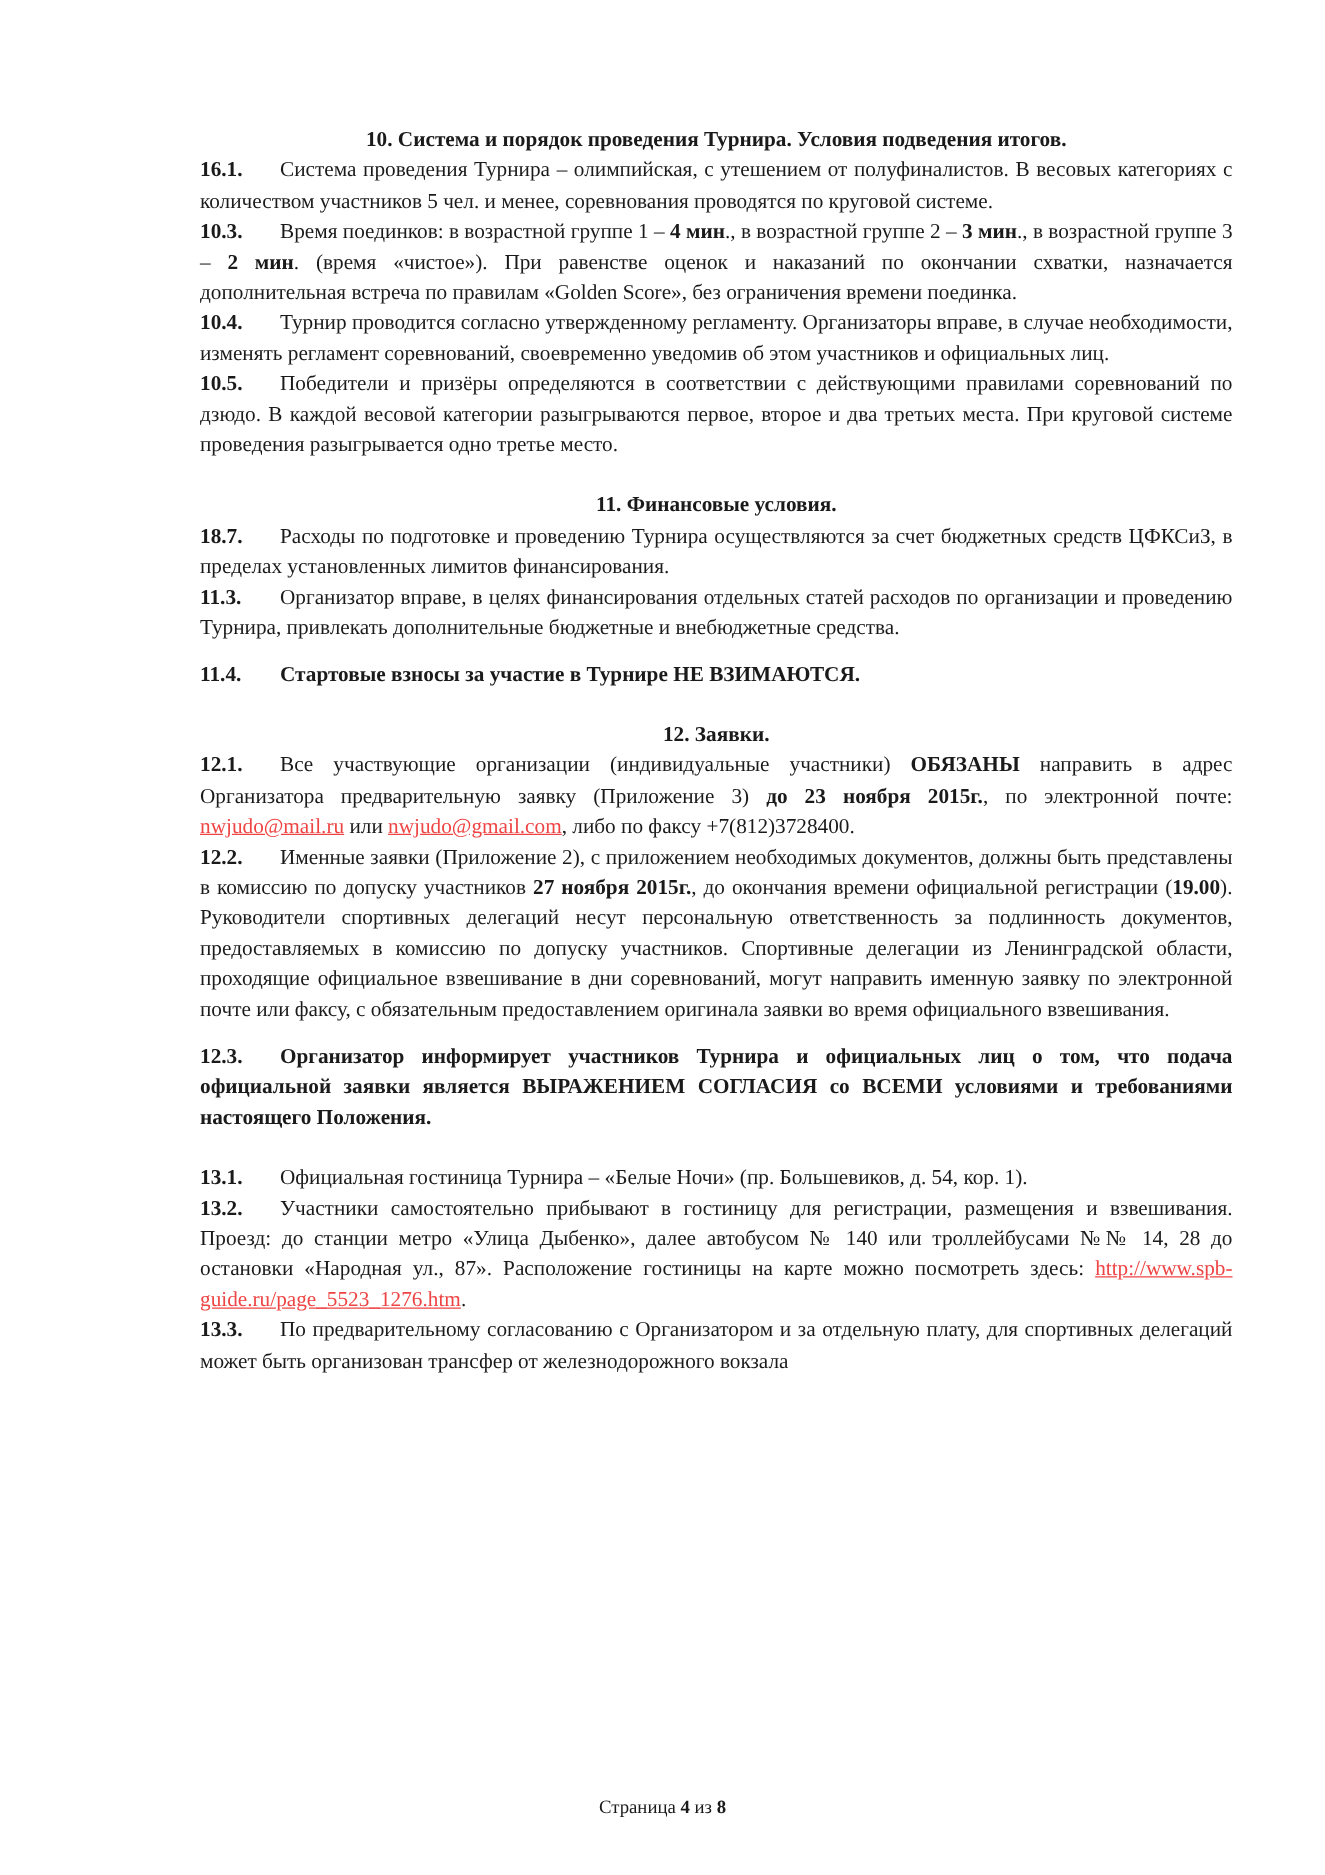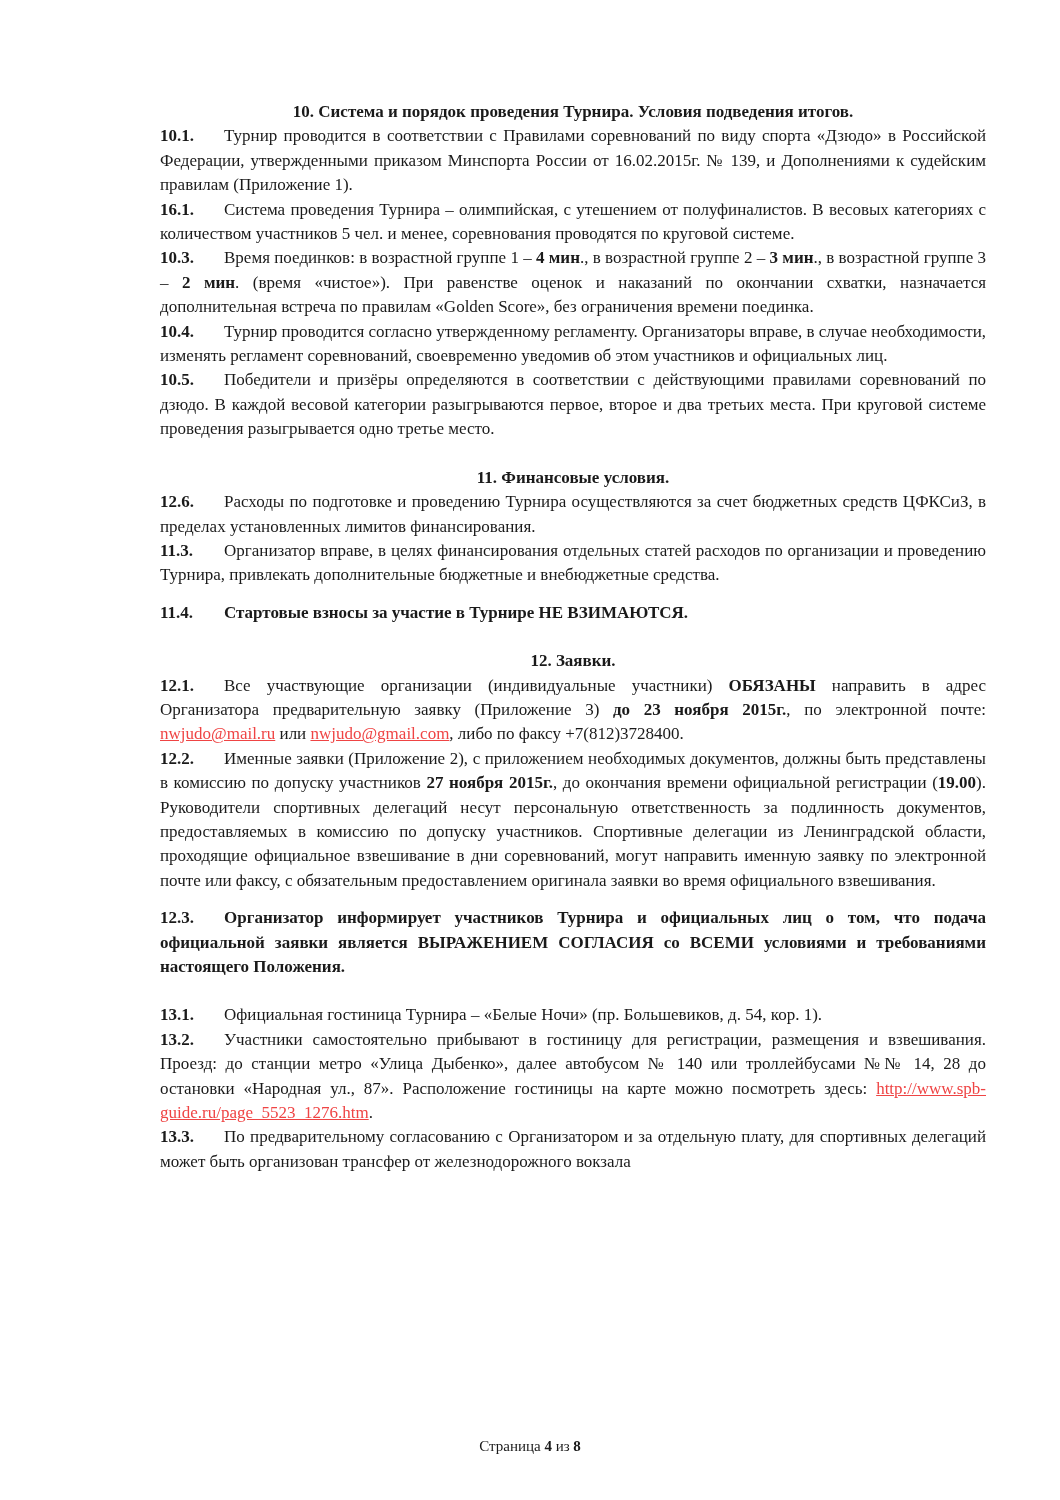--- a/index.html
+++ b/index.html
@@ -20,29 +20,28 @@
     position: absolute; left: 0; width: 1060px; top: 1438px; text-align: center;
     font-family: "Liberation Serif", serif; font-size: 15px; color: #1a1a1a;
   }
 </style>
 </head>
 <body>
 
 <div class="page">
 
   <p class="h">10. Система и порядок проведения Турнира. Условия подведения итогов.</p>
-  <p><span class="num">10.1.</span><span>Турнир проводится в соответствии с Правилами соревнований по виду спорта «Дзюдо» в Российской Федерации, утвержденными приказом Минспорта России от 16.02.2015г. № 139, и Дополнениями к судейским правилам (Приложение 1).</span></p>
   <p><span class="num">16.1.</span><span>Система проведения Турнира – олимпийская, с утешением от полуфиналистов. В весовых категориях с количеством участников 5 чел. и менее, соревнования проводятся по круговой системе.</span></p>
   <p><span class="num">10.3.</span><span>Время поединков: в возрастной группе 1 – </span><b>4 мин</b><span>., в возрастной группе 2 – </span><b>3 мин</b><span>., в возрастной группе 3 – </span><b>2 мин</b><span>. (время «чистое»). При равенстве оценок и наказаний по окончании схватки, назначается дополнительная встреча по правилам «Golden Score», без ограничения времени поединка.</span></p>
   <p><span class="num">10.4.</span><span>Турнир проводится согласно утвержденному регламенту. Организаторы вправе, в случае необходимости, изменять регламент соревнований, своевременно уведомив об этом участников и официальных лиц.</span></p>
   <p><span class="num">10.5.</span><span>Победители и призёры определяются в соответствии с действующими правилами соревнований по дзюдо. В каждой весовой категории разыгрываются первое, второе и два третьих места. При круговой системе проведения разыгрывается одно третье место.</span></p>
 
   <div class="gap"></div>
   <p class="h">11. Финансовые условия.</p>
-  <p><span class="num">12.6.</span><span>Расходы по подготовке и проведению Турнира осуществляются за счет бюджетных средств ЦФКСиЗ, в пределах установленных лимитов финансирования.</span></p>
+  <p><span class="num">18.7.</span><span>Расходы по подготовке и проведению Турнира осуществляются за счет бюджетных средств ЦФКСиЗ, в пределах установленных лимитов финансирования.</span></p>
   <p><span class="num">11.3.</span><span>Организатор вправе, в целях финансирования отдельных статей расходов по организации и проведению Турнира, привлекать дополнительные бюджетные и внебюджетные средства.</span></p>
   <p class="bold-all"><span class="num">11.4.</span><span>Стартовые взносы за участие в Турнире НЕ ВЗИМАЮТСЯ.</span></p>
 
   <div class="gap"></div>
   <p class="h">12. Заявки.</p>
   <p><span class="num">12.1.</span><span>Все участвующие организации (индивидуальные участники) </span><b>ОБЯЗАНЫ</b><span> направить в адрес Организатора предварительную заявку (Приложение 3) </span><b>до 23 ноября 2015г.</b><span>, по электронной почте: </span><a>nwjudo@mail.ru</a><span> или </span><a>nwjudo@gmail.com</a><span>, либо по факсу +7(812)3728400.</span></p>
   <p><span class="num">12.2.</span><span>Именные заявки (Приложение 2), с приложением необходимых документов, должны быть представлены в комиссию по допуску участников </span><b>27 ноября 2015г.</b><span>, до окончания времени официальной регистрации (</span><b>19.00</b><span>). Руководители спортивных делегаций несут персональную ответственность за подлинность документов, предоставляемых в комиссию по допуску участников. Спортивные делегации из Ленинградской области, проходящие официальное взвешивание в дни соревнований, могут направить именную заявку по электронной почте или факсу, с обязательным предоставлением оригинала заявки во время официального взвешивания.</span></p>
   <p class="bold-all"><span class="num">12.3.</span><span>Организатор информирует участников Турнира и официальных лиц о том, что подача официальной заявки является ВЫРАЖЕНИЕМ СОГЛАСИЯ со ВСЕМИ условиями и требованиями настоящего Положения.</span></p>
 
   <div class="gap"></div>

